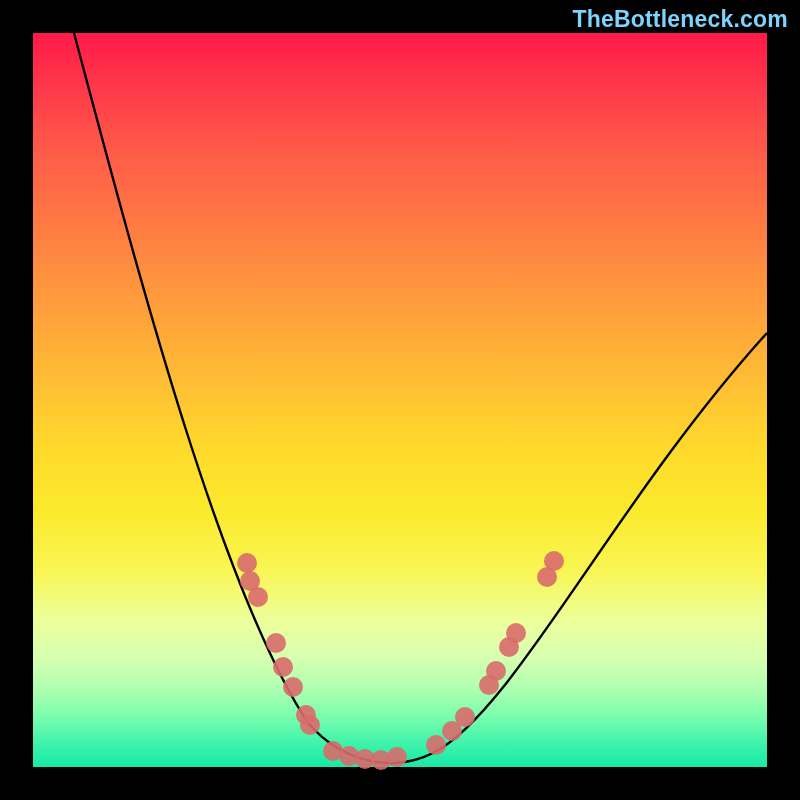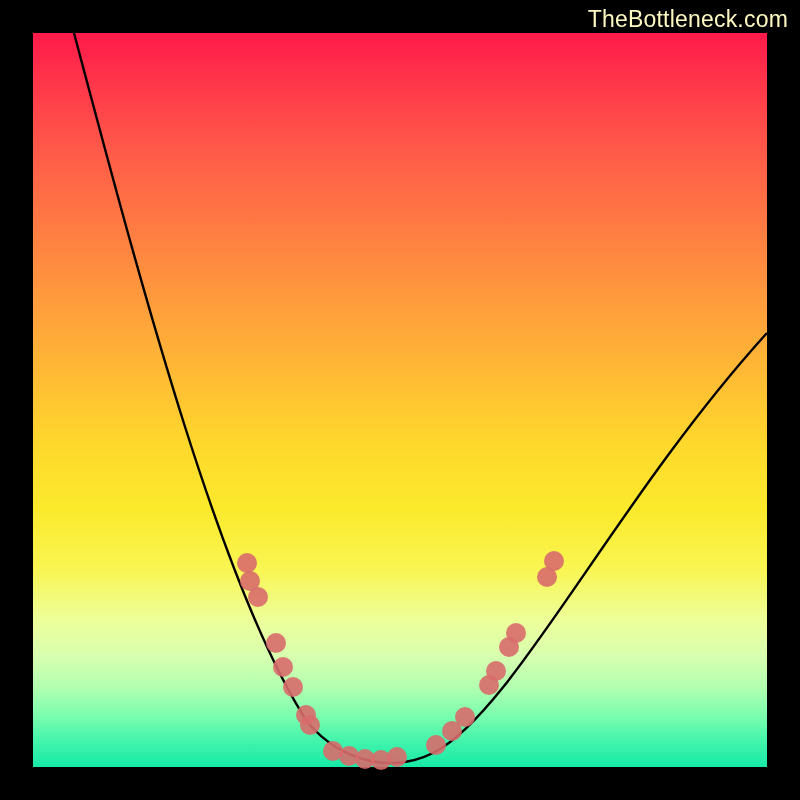--- a/index.html
+++ b/index.html
@@ -42,23 +42,23 @@
       #b3ffb0 89%,
       #7cfdae 93%,
       #4af5ac 96%,
       #15eaa6 100%
     );
   }
   .watermark {
     position: absolute;
     top: 6px;
     right: 12px;
-    color: #fef9c3;
+    color: #7dd3fc;
     font-size: 23px;
-    font-weight: 400;
+    font-weight: 700;
     letter-spacing: 0.2px;
   }
   svg.curve {
     position: absolute;
     top: 0;
     left: 0;
     width: 734px;
     height: 734px;
     overflow: visible;
   }

